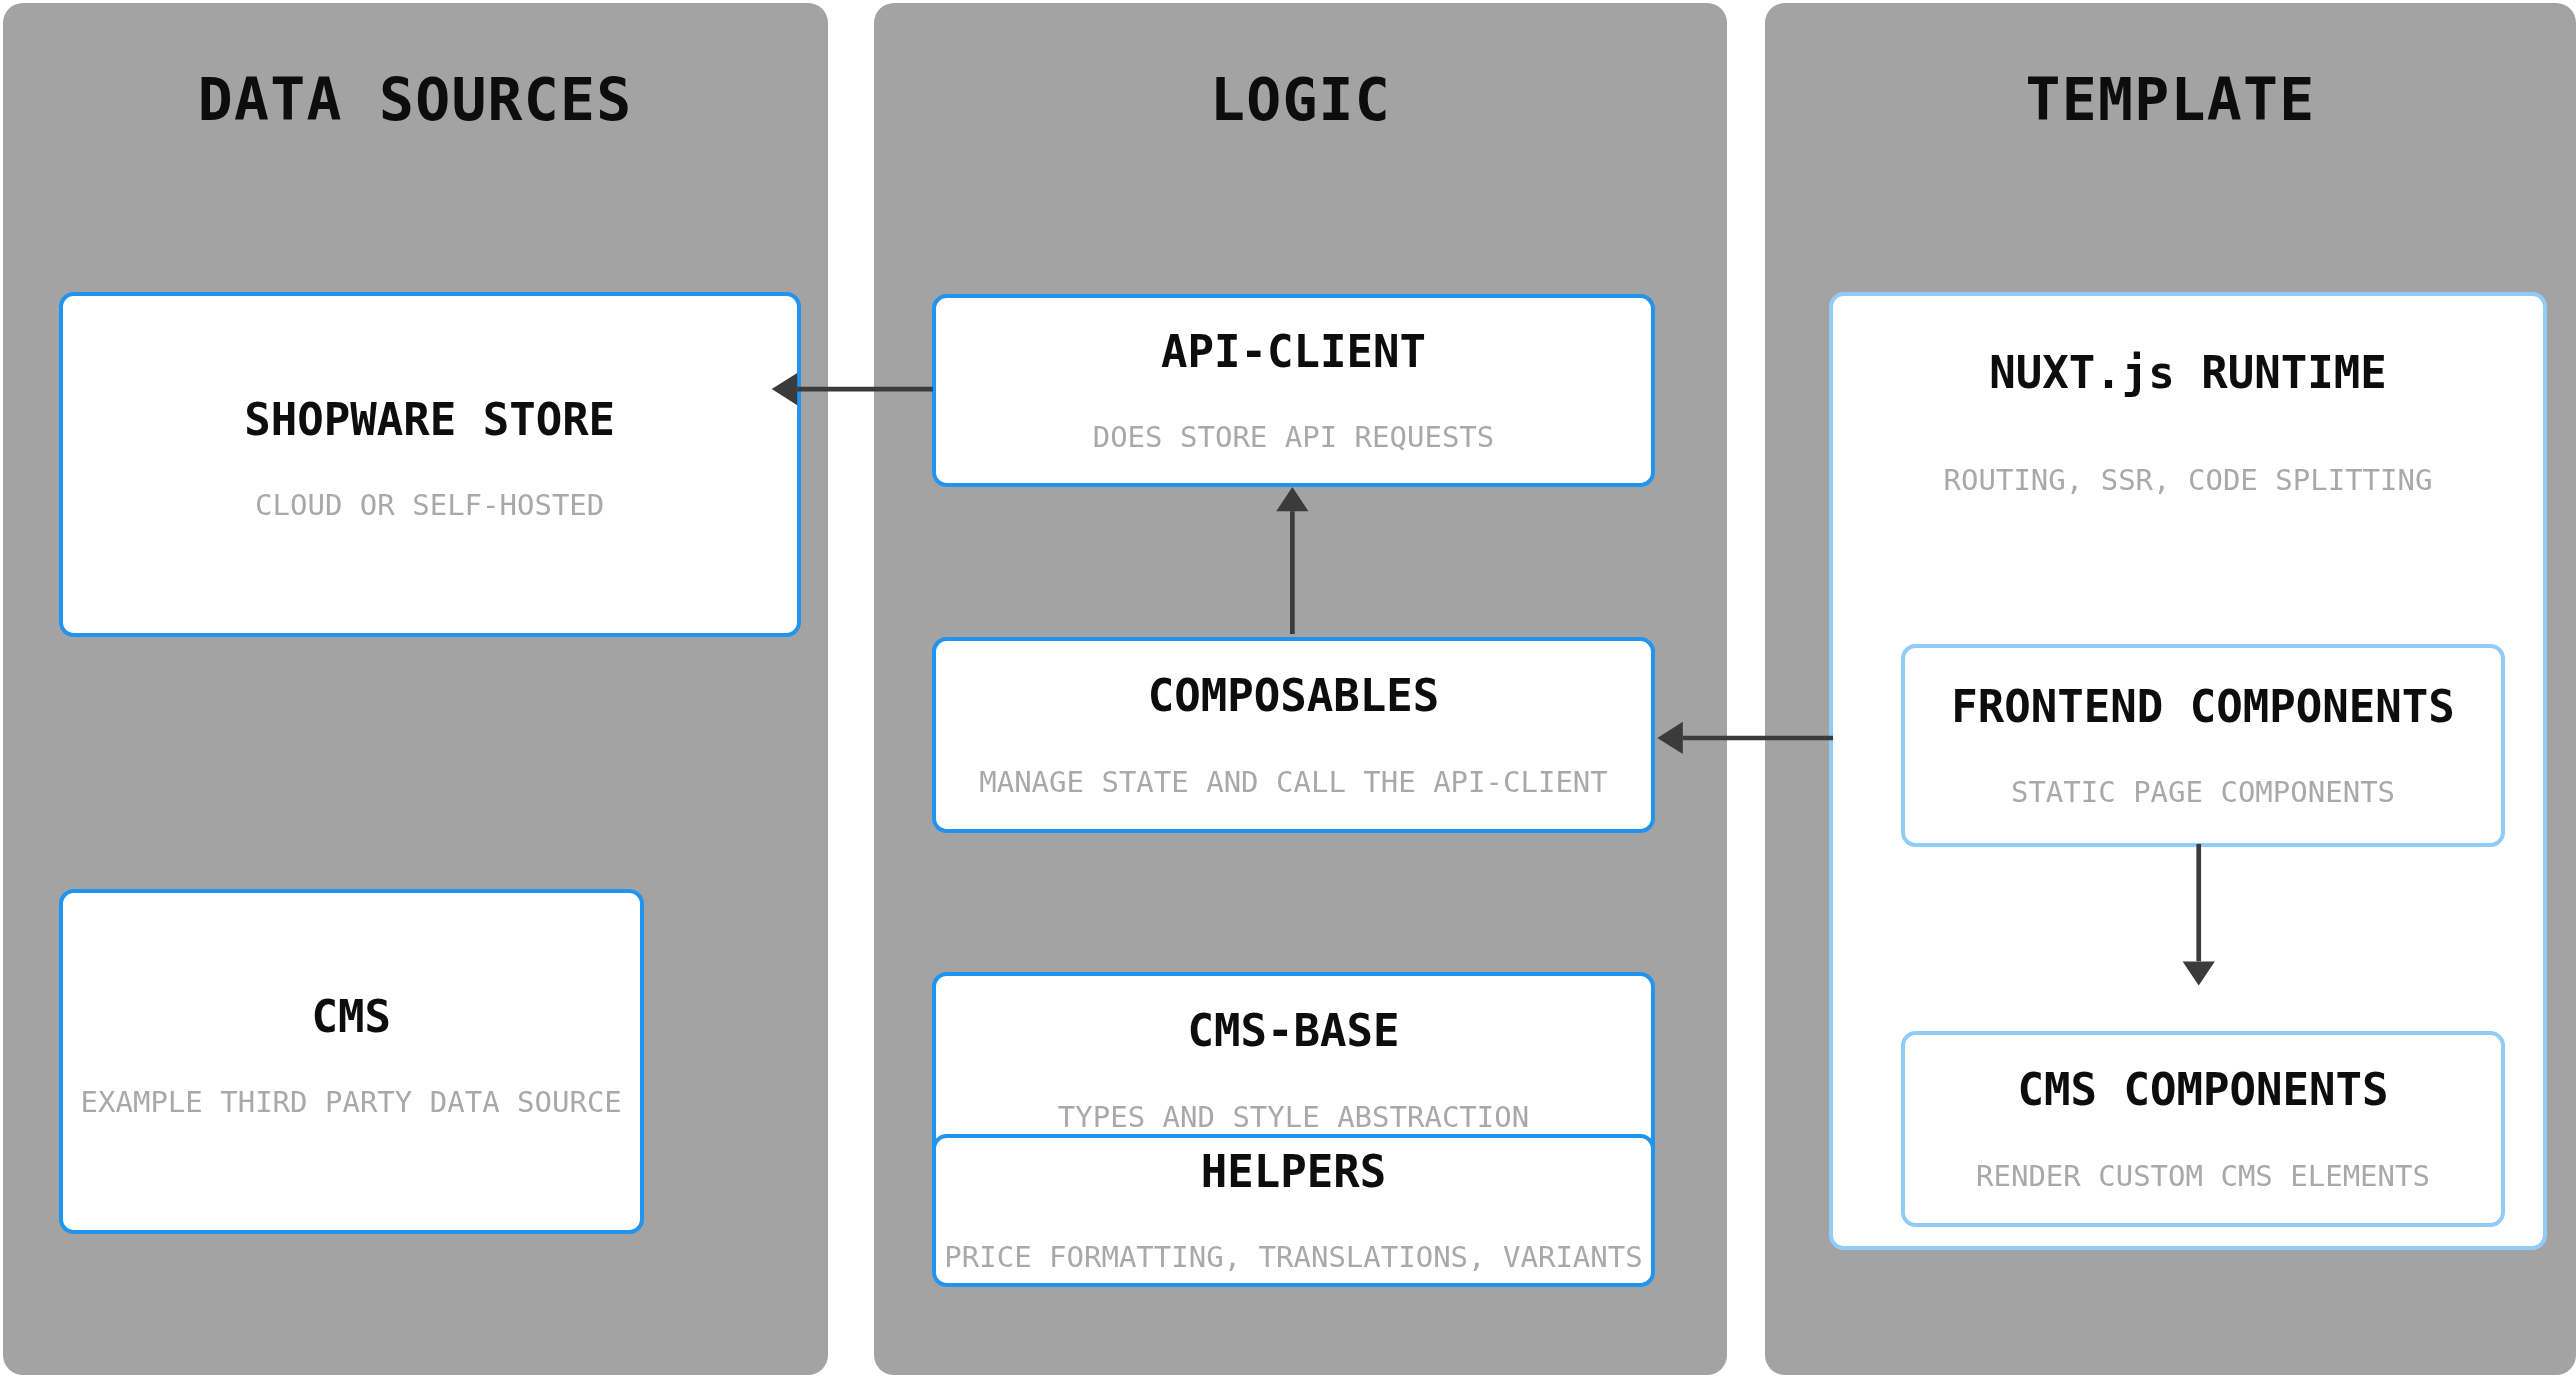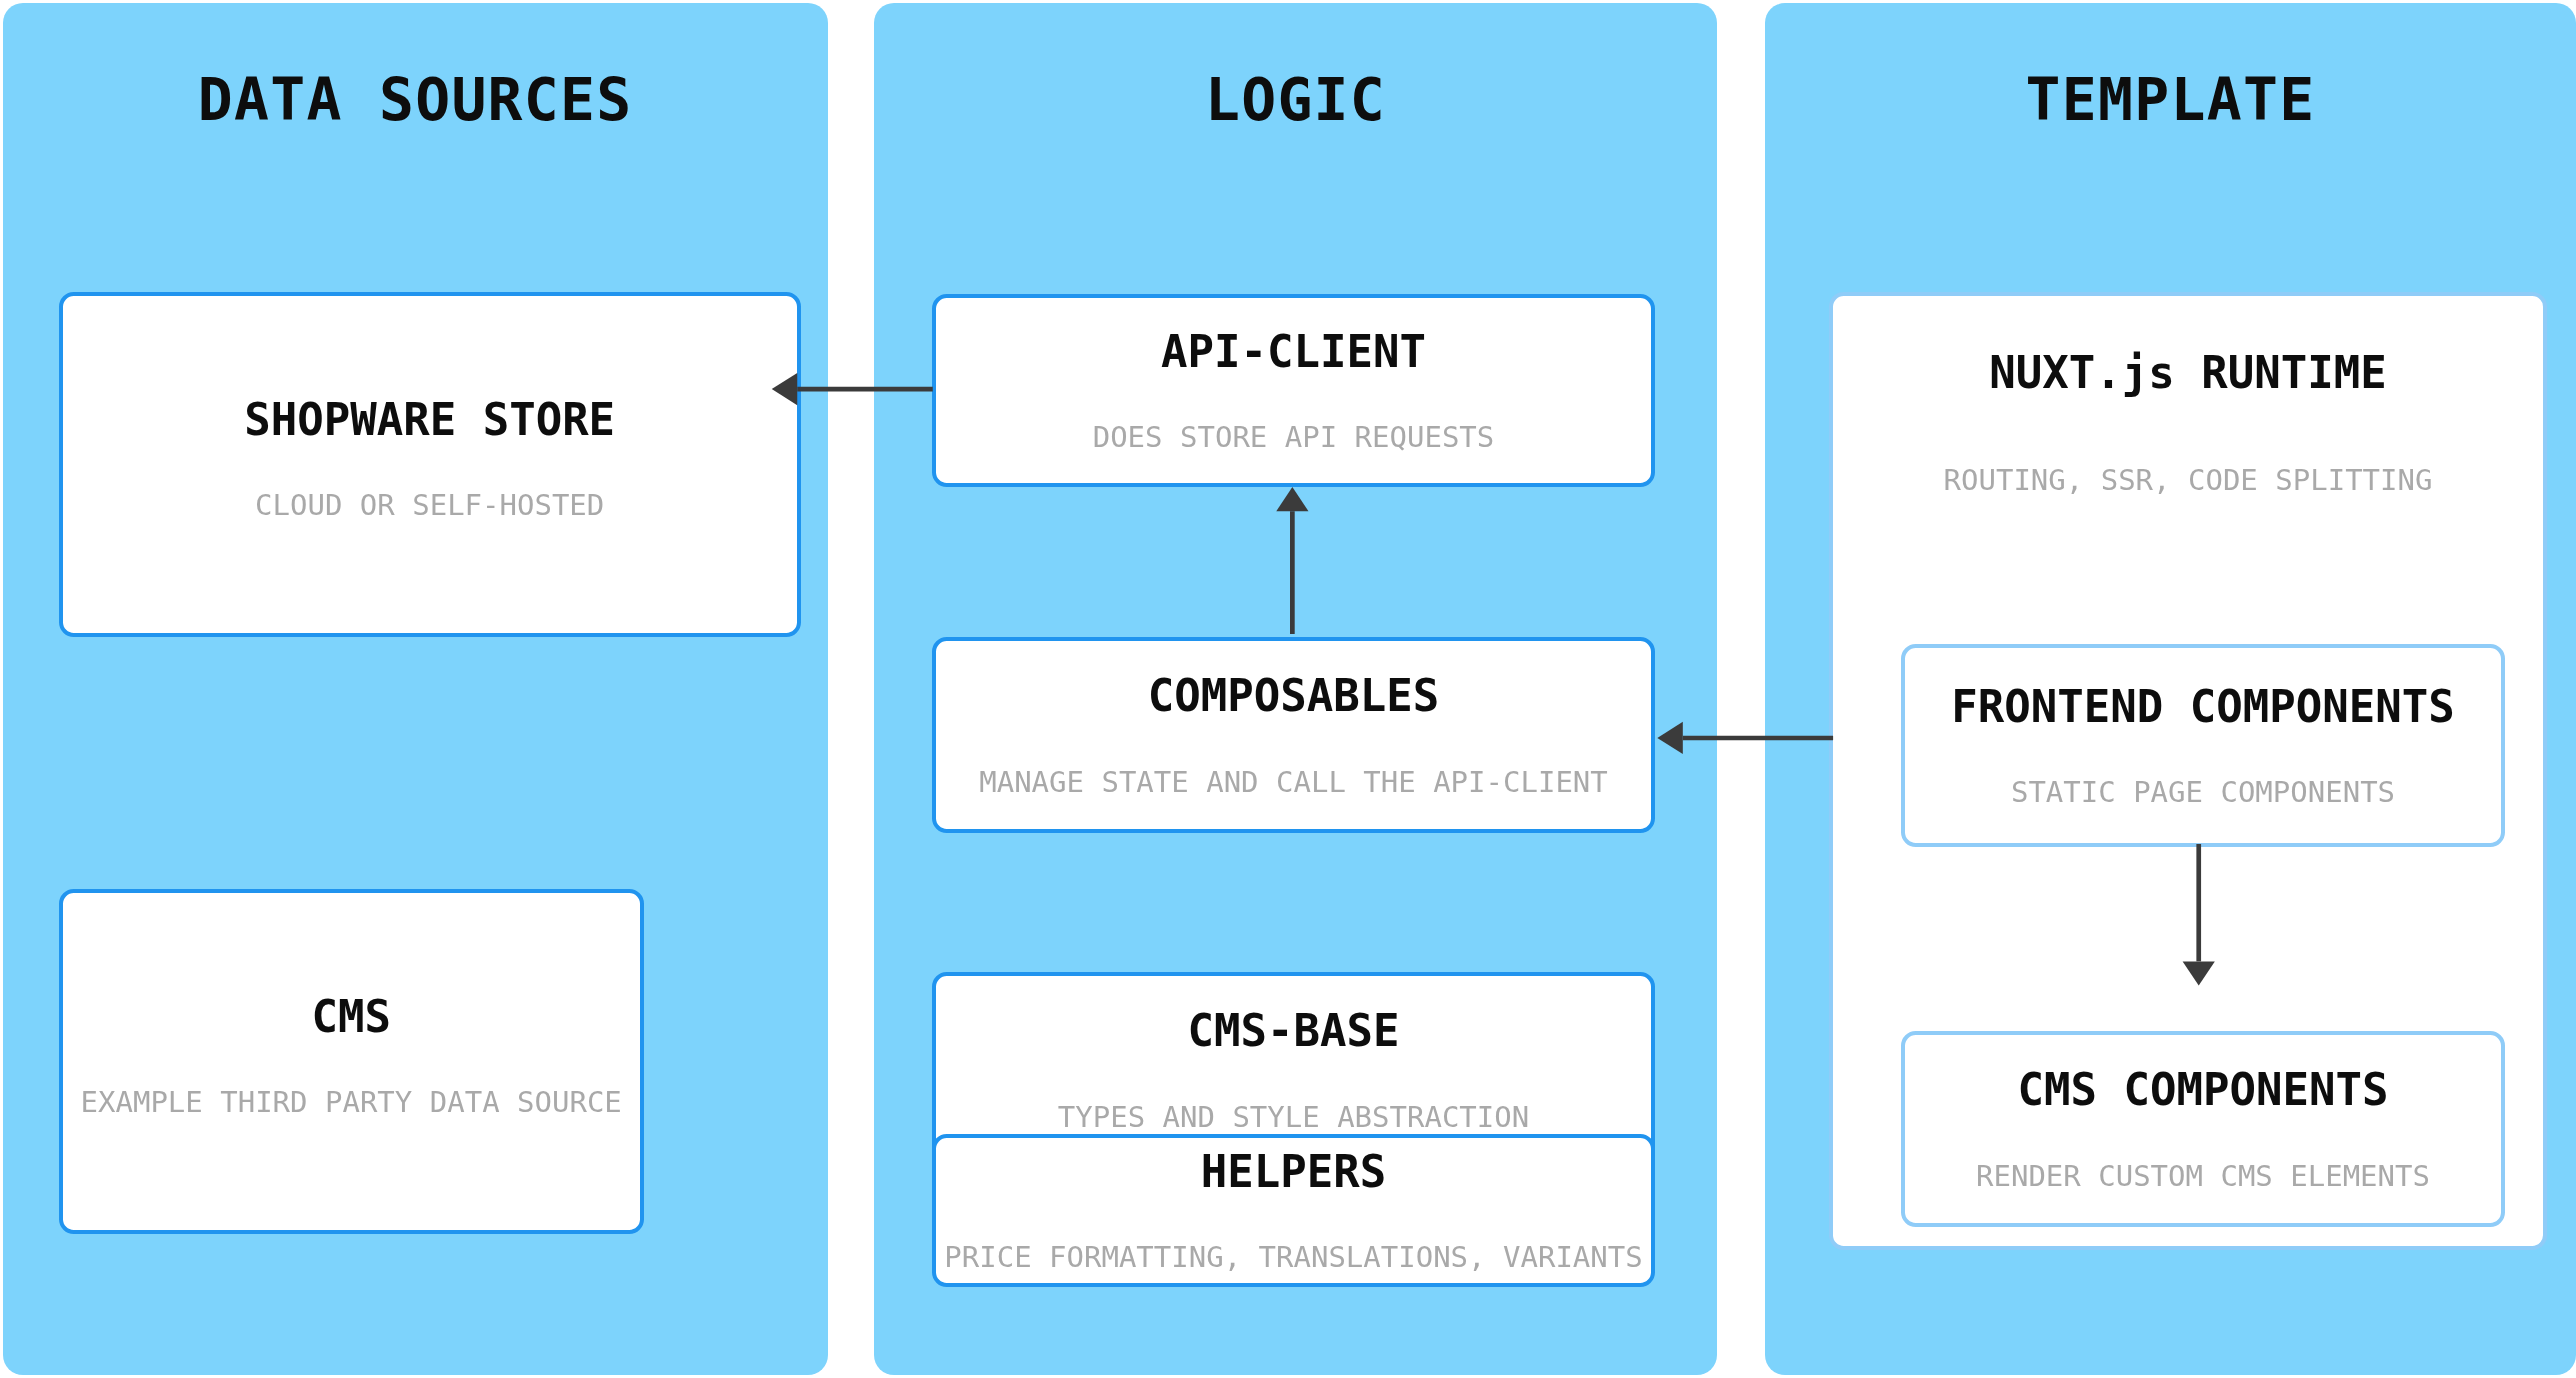--- a/index.html
+++ b/index.html
@@ -8,25 +8,25 @@
     width:2576px;
     height:1378px;
     background:#ffffff;
     font-family:"DejaVu Sans Mono","Liberation Mono",monospace;
     overflow:hidden;
   }
   .panel{
     position:absolute;
     top:3.4px;
     height:1372px;
-    background:#7dd3fc;
+    background:#a3a3a3;
     border-radius:20px;
   }
   #panel-data-sources{left:2.7px;width:825px;}
-  #panel-logic{left:874px;width:843px;}
+  #panel-logic{left:874px;width:843px;padding-left:10px;}
   #panel-template{left:1765px;width:811px;}
   .column-title{
     position:absolute;
     top:64px;
     left:0;
     width:100%;
     margin:0;
     text-align:center;
     font-size:58px;
     font-weight:bold;

